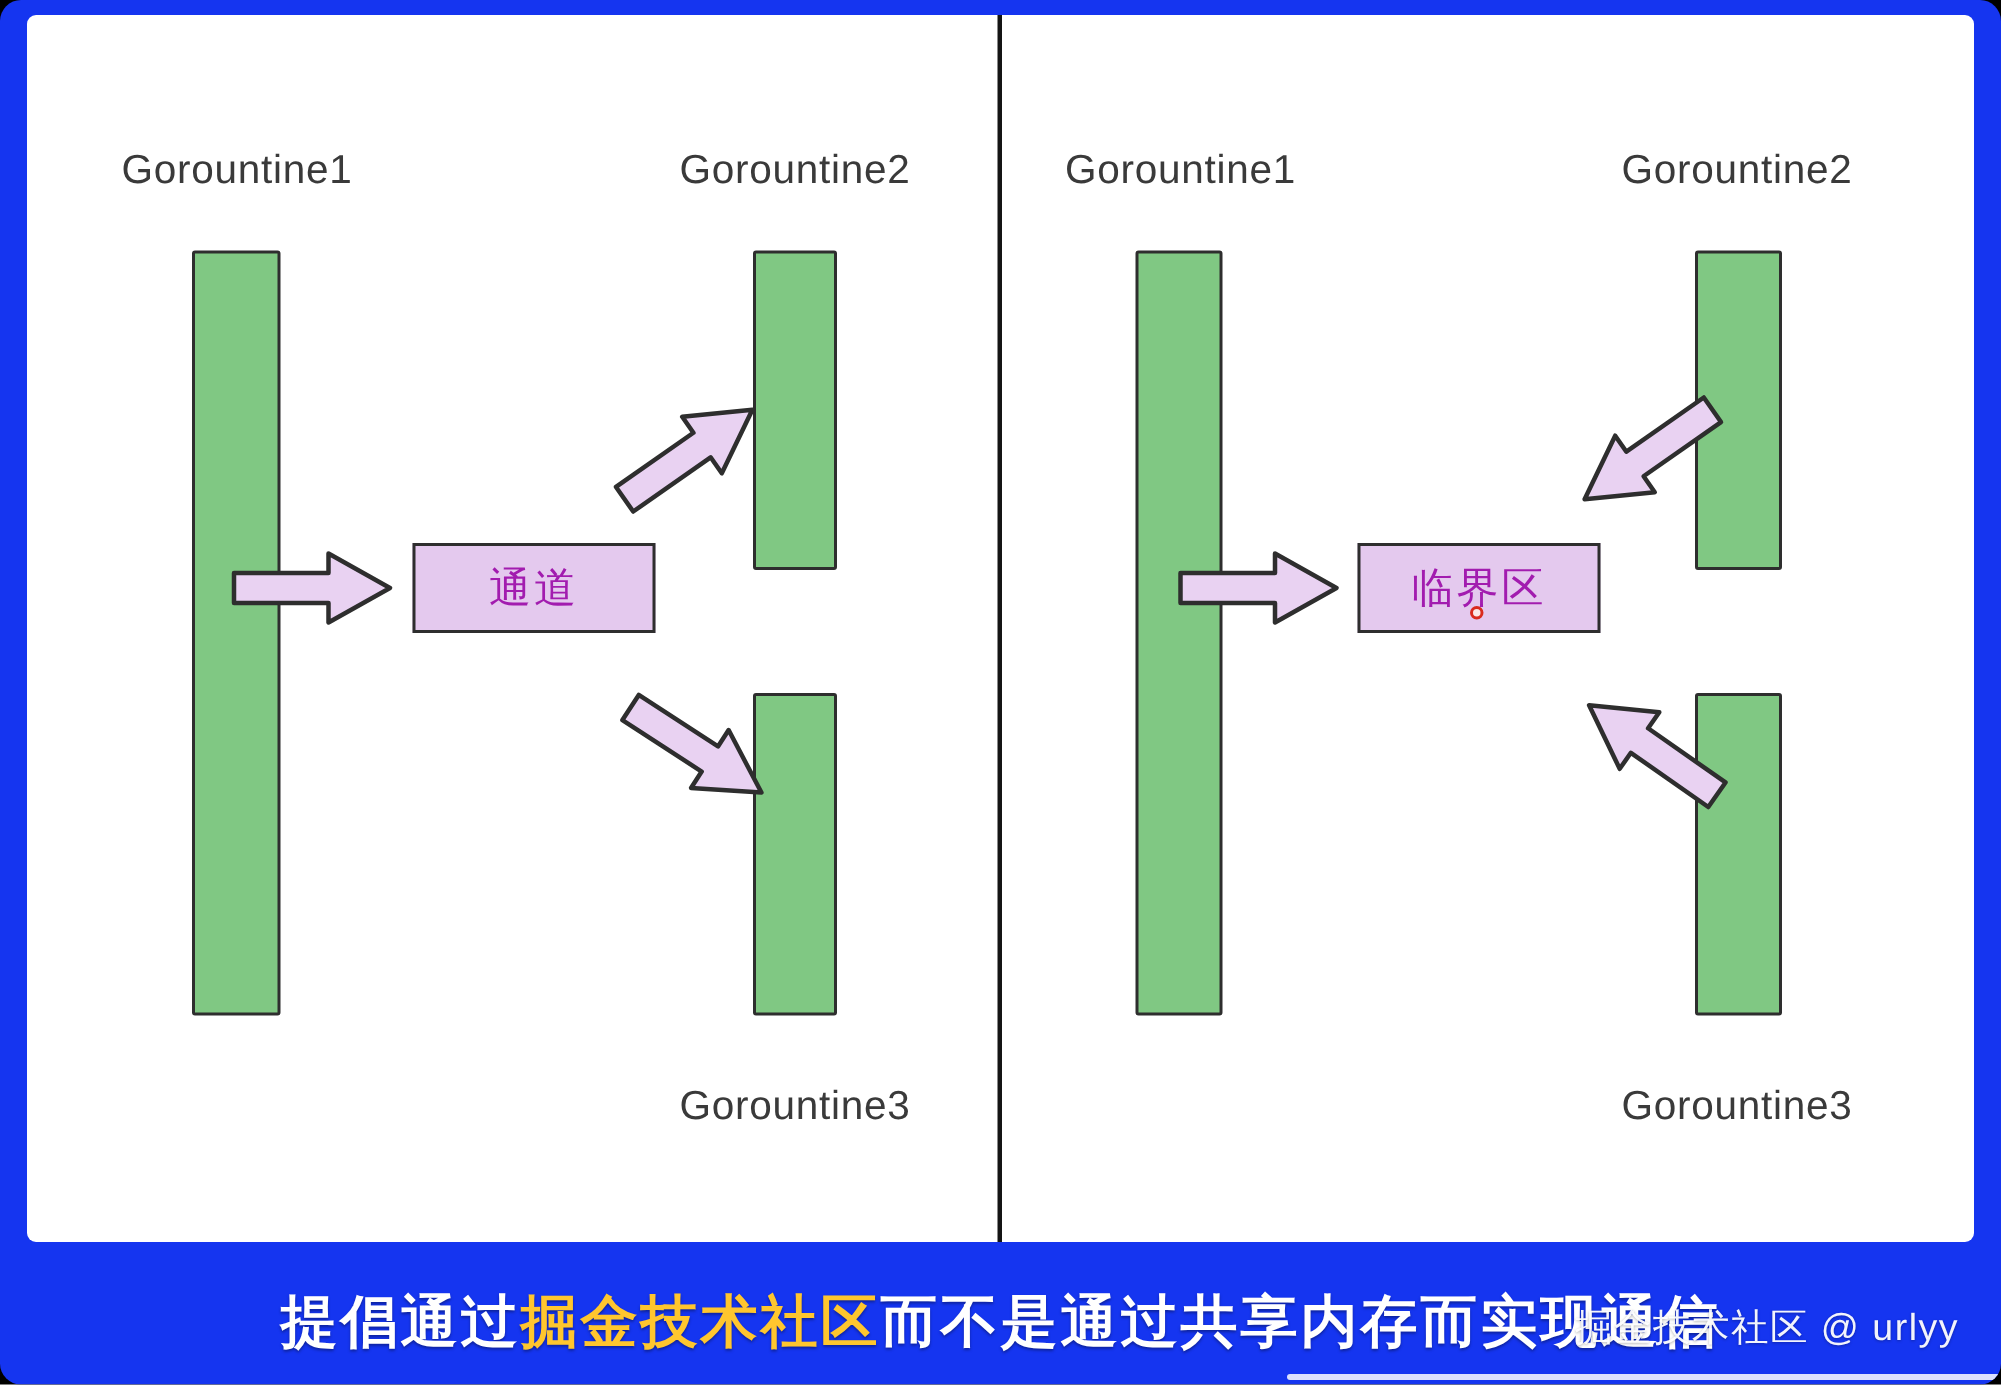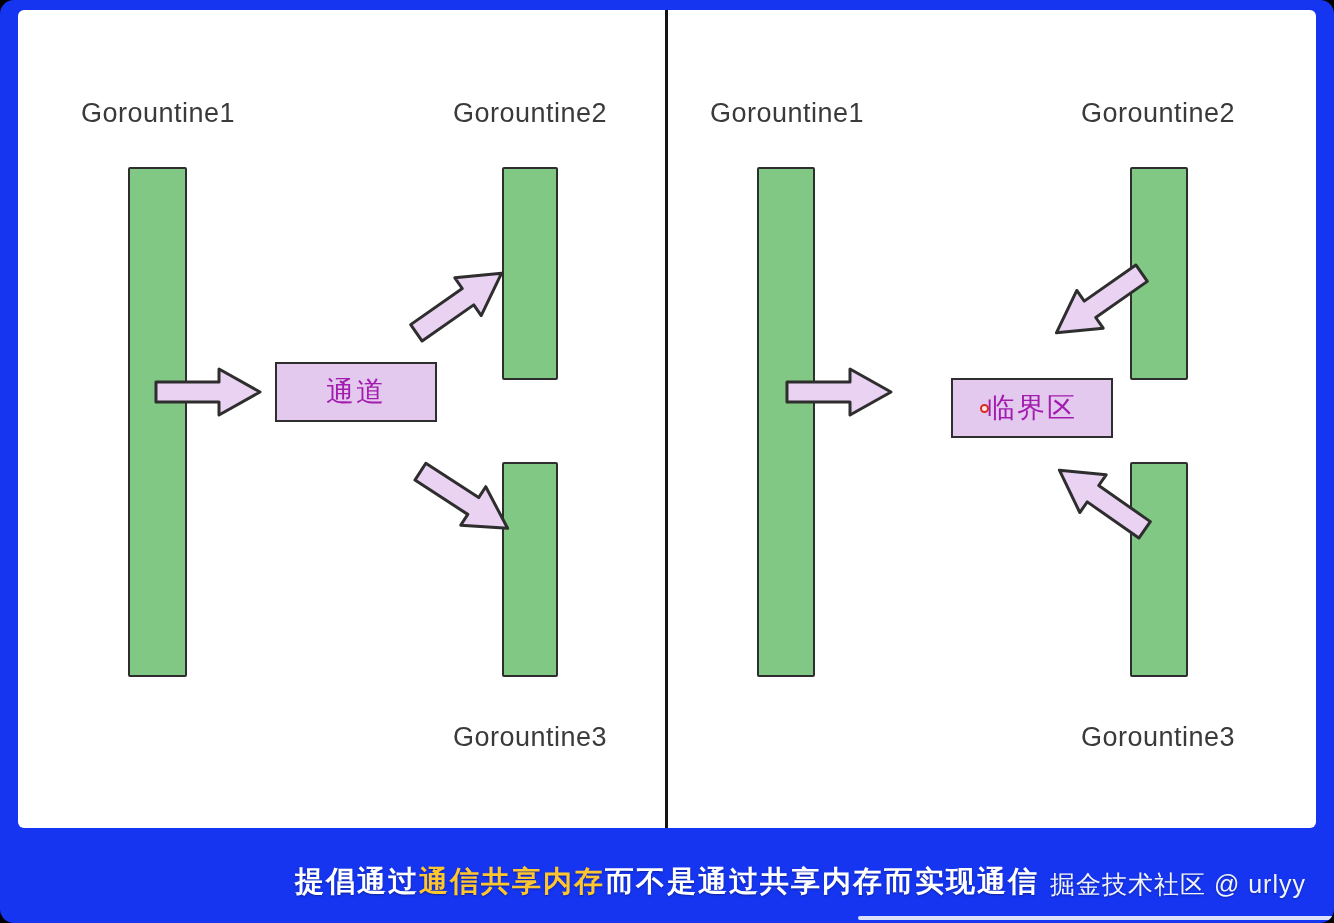--- a/index.html
+++ b/index.html
@@ -76,21 +76,21 @@
     font-size:29px;
     font-weight:500;
     color:#141414;
     letter-spacing:1px;
   }
   .footer{
     position:absolute;
     left:0;top:840px;
     width:1334px;height:83px;
     display:flex;align-items:center;justify-content:center;
-    font-size:29px;font-weight:bold;
+    font-size:38px;font-weight:bold;
     color:#ffffff;
     letter-spacing:2px;
     text-shadow:0 1px 2px rgba(0,0,0,0.35);
   }
   .footer .hl{color:var(--yellow);}
   .watermark{
     position:absolute;
     right:28px;top:868px;
     font-size:25px;
     color:rgba(255,255,255,0.95);
@@ -143,21 +143,21 @@
 
 
   <div class="glabel" style="left:677px;top:98px;">Gorountine1</div>
   <div class="glabel" style="left:1048px;top:98px;">Gorountine2</div>
   <div class="glabel" style="left:1048px;top:722px;">Gorountine3</div>
 
   <div class="gbar" style="left:757px;top:167px;width:58px;height:510px;"></div>
   <div class="gbar" style="left:1130px;top:167px;width:58px;height:213px;"></div>
   <div class="gbar" style="left:1130px;top:462px;width:58px;height:215px;"></div>
 
-  <div class="pinkbox" style="left:905px;top:378px;margin-left:46px;">
+  <div class="pinkbox" style="left:905px;top:362px;">
     <span>临界区</span>
   </div>
   <div class="reddot" style="left:980px;top:404px;"></div>
 
   <div class="arrow" style="left:783px;top:366px;">
     <svg viewBox="0 0 110 52">
         <polygon points="3,16 66,16 66,3 107,26 66,49 66,36 3,36" fill="#e9d2f2" stroke="#2e2e2e" stroke-width="3" stroke-linejoin="round"></polygon>
       </svg>
   </div>
   <div class="arrow" style="left:1043px;top:277px;transform:rotate(145deg);">
@@ -167,19 +167,19 @@
   </div>
   <div class="arrow" style="left:1046px;top:474px;transform:rotate(-145deg);">
     <svg viewBox="0 0 110 52">
         <polygon points="3,16 66,16 66,3 107,26 66,49 66,36 3,36" fill="#e9d2f2" stroke="#2e2e2e" stroke-width="3" stroke-linejoin="round"></polygon>
       </svg>
   </div>
 
 
   <div class="footer">
     <span>提倡通过</span>
-      <span class="hl">通信共享内存</span>
+      <span class="hl">掘金技术社区</span>
       <span>而不是通过共享内存而实现通信</span>
   </div>
   <div class="watermark">掘金技术社区 @ urlyy</div>
   <div class="progress-line"></div>
 
 </div>
 
 </body></html>

